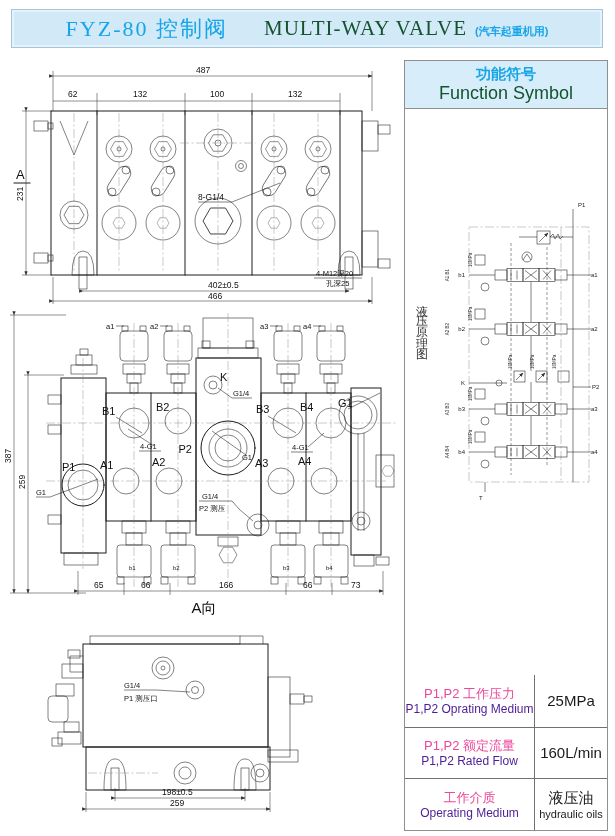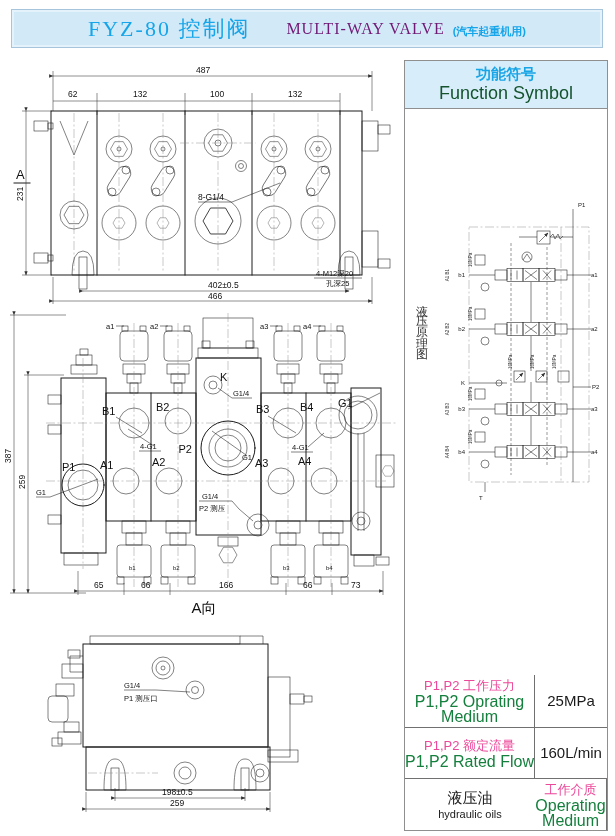--- a/index.html
+++ b/index.html
@@ -5,41 +5,41 @@
   html,body{margin:0;padding:0;}
   body{width:615px;height:836px;background:#ffffff;position:relative;
        font-family:"Liberation Sans",sans-serif;color:#111;}
   .page{position:absolute;inset:0;background:#fff;overflow:hidden;}
 
   
   .banner{position:absolute;left:11px;top:9px;width:590px;height:37px;
     background:#d2e9f8;border:1px solid #a6c4dc;box-shadow:inset 0 0 0 2px #e4f2fb;
     display:flex;align-items:center;justify-content:center;gap:36px;}
   .banner .zh{font-family:"Liberation Serif",serif;font-size:22px;color:#16a5e8;letter-spacing:2px;}
-  .banner .en{font-family:"Liberation Serif",serif;font-size:16px;color:#701a75;letter-spacing:1px;}
+  .banner .en{font-family:"Liberation Serif",serif;font-size:21px;color:#14532d;letter-spacing:1px;}
   .banner .note{font-size:11px;color:#16a5e8;font-weight:bold;margin-left:-28px;align-self:center;padding-top:6px;}
 
   
   .panel{position:absolute;left:404px;top:60px;width:202px;height:769px;
     border:1px solid #8f8f8f;background:#fff;display:flex;flex-direction:column;}
   .p-head{background:#d7edfa;text-align:center;padding:5px 0 6px;border-bottom:1px solid #8f8f8f;}
   .p-head .zh{font-size:15px;font-weight:bold;color:#18a5e6;line-height:19px;font-family:Liberation Mono, monospace;}
   .p-head .en{font-size:18px;color:#14532d;line-height:17px;}
   .p-head.tech{border-top:1px solid #8f8f8f;}
   .schematic-zone{position:relative;flex:1;background:#fff;}
   .side-caption{position:absolute;left:8px;top:186px;height:160px;
     writing-mode:vertical-rl;text-orientation:upright;letter-spacing:11px;
     font-size:12px;color:#333;}
   .tech-table{height:155px;display:grid;grid-template-rows:1fr 1fr 1fr;}
   .t-row{display:grid;grid-template-columns:130px 1fr;border-top:1px solid #707070;}
   .t-row:first-child{border-top:none;}
   .t-cell{display:flex;flex-direction:column;align-items:center;justify-content:center;text-align:center;}
   .t-label{border-right:1px solid #707070;}
   .t-label .zh{font-size:13px;color:#ec4899;line-height:17px;}
-  .t-label .en{font-size:16px;color:#15803d;line-height:15px;}
+  .t-label .en{font-size:12px;color:#4c1d95;line-height:15px;}
   .t-value .v1{font-size:15px;color:#1a1a1a;line-height:18px;}
   .t-value .v2{font-size:11px;color:#1a1a1a;line-height:14px;}
 
   
   svg{position:absolute;overflow:visible;}
   .s{stroke:#1c1c1c;stroke-width:1;fill:none;stroke-linecap:square;}
   .t{stroke:#1c1c1c;stroke-width:.55;fill:none;}
   .cl{stroke:#888;stroke-width:.45;fill:none;stroke-dasharray:9 2.5 2 2.5;}
   .dm{stroke:#333;stroke-width:.55;fill:none;}
   .dsh{stroke:#333;stroke-width:.5;fill:none;stroke-dasharray:3 2;}
@@ -623,25 +623,25 @@
         <div class="t-cell t-label">
           <div class="zh">P1,P2 额定流量</div>
           <div class="en">P1,P2 Rated Flow</div>
         </div>
         <div class="t-cell t-value">
           <div class="v1">160L/min</div>
           <div class="v2"></div>
         </div>
       </div>
       <div class="t-row">
+        <div class="t-cell t-label">
+          <div class="zh">工作介质</div>
+          <div class="en">Operating Medium</div>
+        </div>
         <div class="t-cell t-value">
           <div class="v1">液压油</div>
           <div class="v2">hydraulic oils</div>
         </div>
-        <div class="t-cell t-label">
-          <div class="zh">工作介质</div>
-          <div class="en">Operating Medium</div>
-        </div>
       </div>
     </div>
   </div>
 
 </div>
 
 </body></html>

